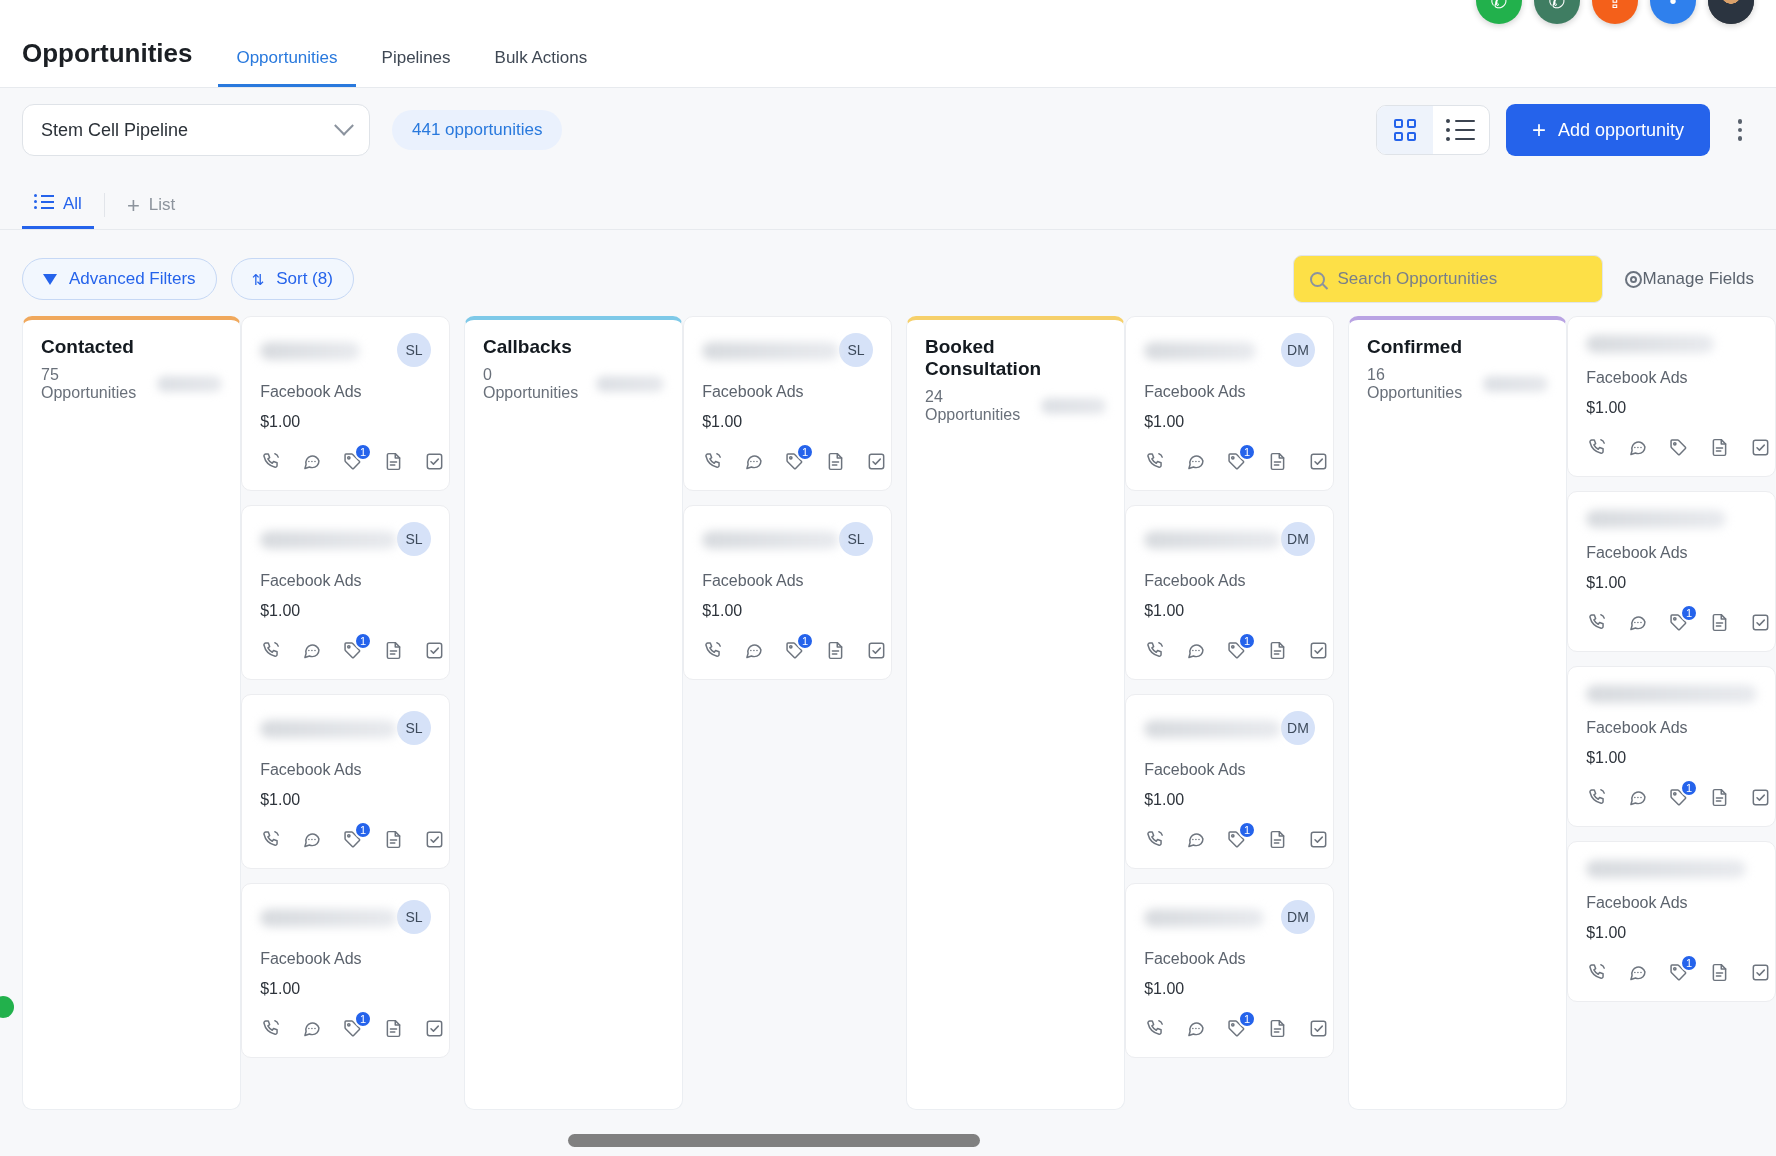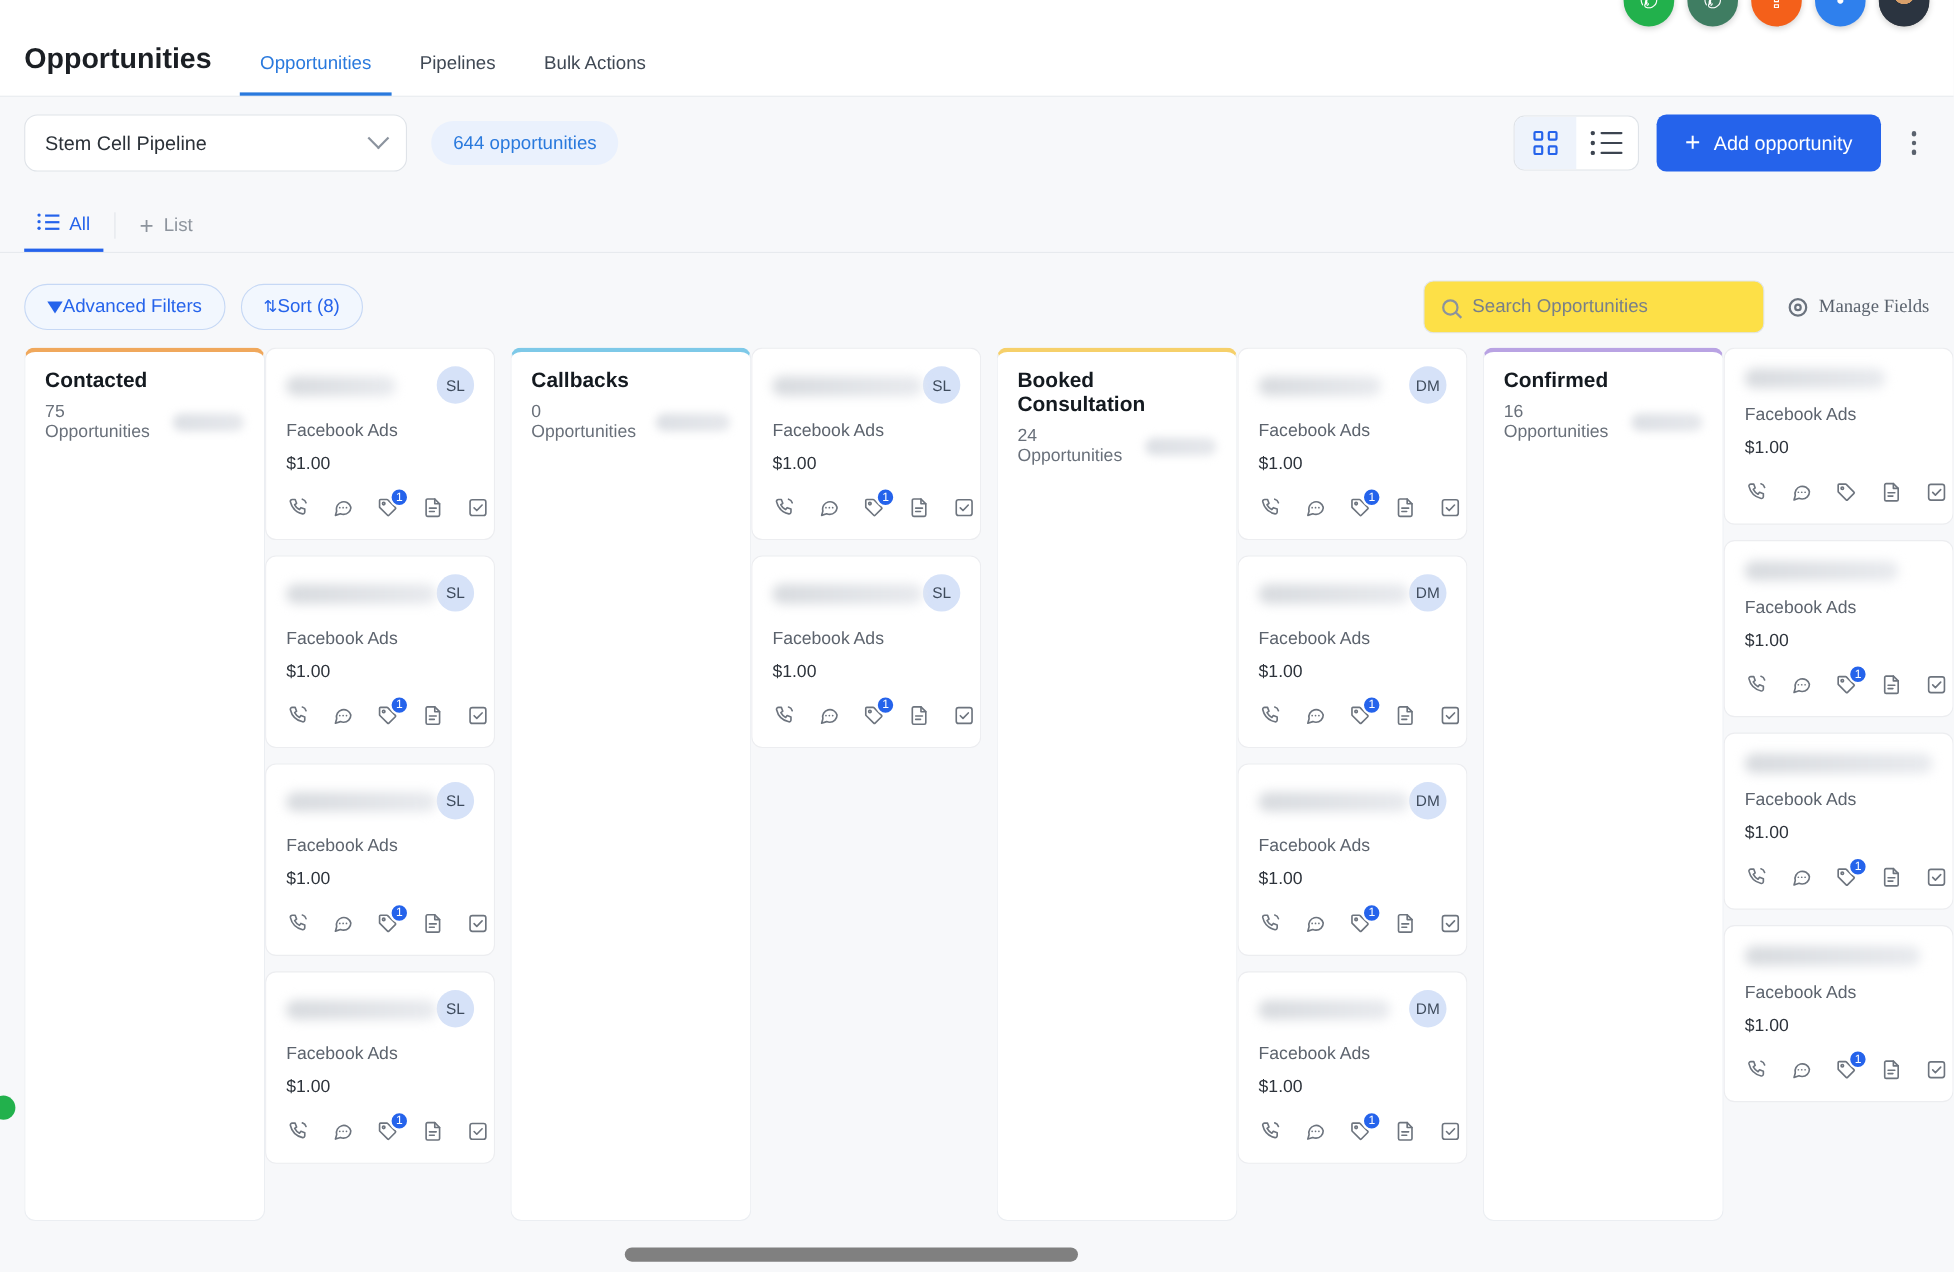--- a/index.html
+++ b/index.html
@@ -114,41 +114,41 @@
   .mini-list .d { width: 3px; height: 3px; background: currentColor; border-radius: 50%; }
   .mini-list .b { width: 13px; height: 2px; background: currentColor; }
 
   
   .filterrow {
     position: absolute; top: 248px; left: 0; right: 0; height: 62px;
     padding: 0 22px; display: flex; align-items: center;
   }
   .pill {
     height: 42px; border: 1px solid #c6d8f5; background: #f2f7fe; color: #2563eb;
-    border-radius: 21px; display: flex; align-items: center; gap: 0;
+    border-radius: 21px; display: flex; align-items: center; gap: 12px;
     padding: 0 20px; font-size: 17px; font-weight: 500; cursor: pointer; margin-right: 14px;
   }
   .funnel { width: 0; height: 0; border-left: 7px solid transparent; border-right: 7px solid transparent;
             border-top: 11px solid #2563eb; }
   .updown { font-size: 15px; line-height: 1; }
   .filter-right { margin-left: auto; display: flex; align-items: center; gap: 22px; }
   .searchbox {
     width: 310px; height: 48px; background: #fde047; border: 1px solid #e1e5ea; border-radius: 9px;
     display: flex; align-items: center; gap: 12px; padding: 0 16px;
   }
   .searchbox input {
     border: none; outline: none; font-size: 17px; color: #666e78; width: 100%;
     font-family: "Liberation Sans", sans-serif; background: transparent;
   }
   .searchbox input::placeholder { color: #787f89; }
   .mag { width: 15px; height: 15px; border: 2px solid #8b939e; border-radius: 50%; position: relative; flex: none; }
   .mag::after { content:""; position:absolute; width: 2px; height: 7px; background:#8b939e;
                 right: -3px; bottom: -5px; transform: rotate(-45deg); }
   .manage {
-    display: flex; align-items: center; gap: 10px; color: #5b636e; font-size: 17px; cursor: pointer; font-family: Liberation Serif, serif;
+    display: flex; align-items: center; color: #5b636e; font-size: 17px; cursor: pointer;
   }
   .gear {
     width: 17px; height: 17px; border: 2.2px solid #6b737e; border-radius: 50%; position: relative; flex:none;
   }
   .gear::before {
     content:""; position:absolute; inset: 3px; border: 2px solid #6b737e; border-radius: 50%;
   }
 
   
   .board {
@@ -228,21 +228,21 @@
     <div class="tab">Pipelines</div>
     <div class="tab">Bulk Actions</div>
   </div>
 </div>
 
 <div class="toolbar">
   <div class="pipeline-select">
     <span>Stem Cell Pipeline</span>
     <span class="chev"></span>
   </div>
-  <div class="opp-count">644 opportunities</div>
+  <div class="opp-count">441 opportunities</div>
 
   <div class="toolbar-right">
     <div class="view-toggle">
       <div class="vt-btn active">
         <span class="grid-ico">
             <i></i>
             <i></i>
             <i></i>
             <i></i>
           </span>

